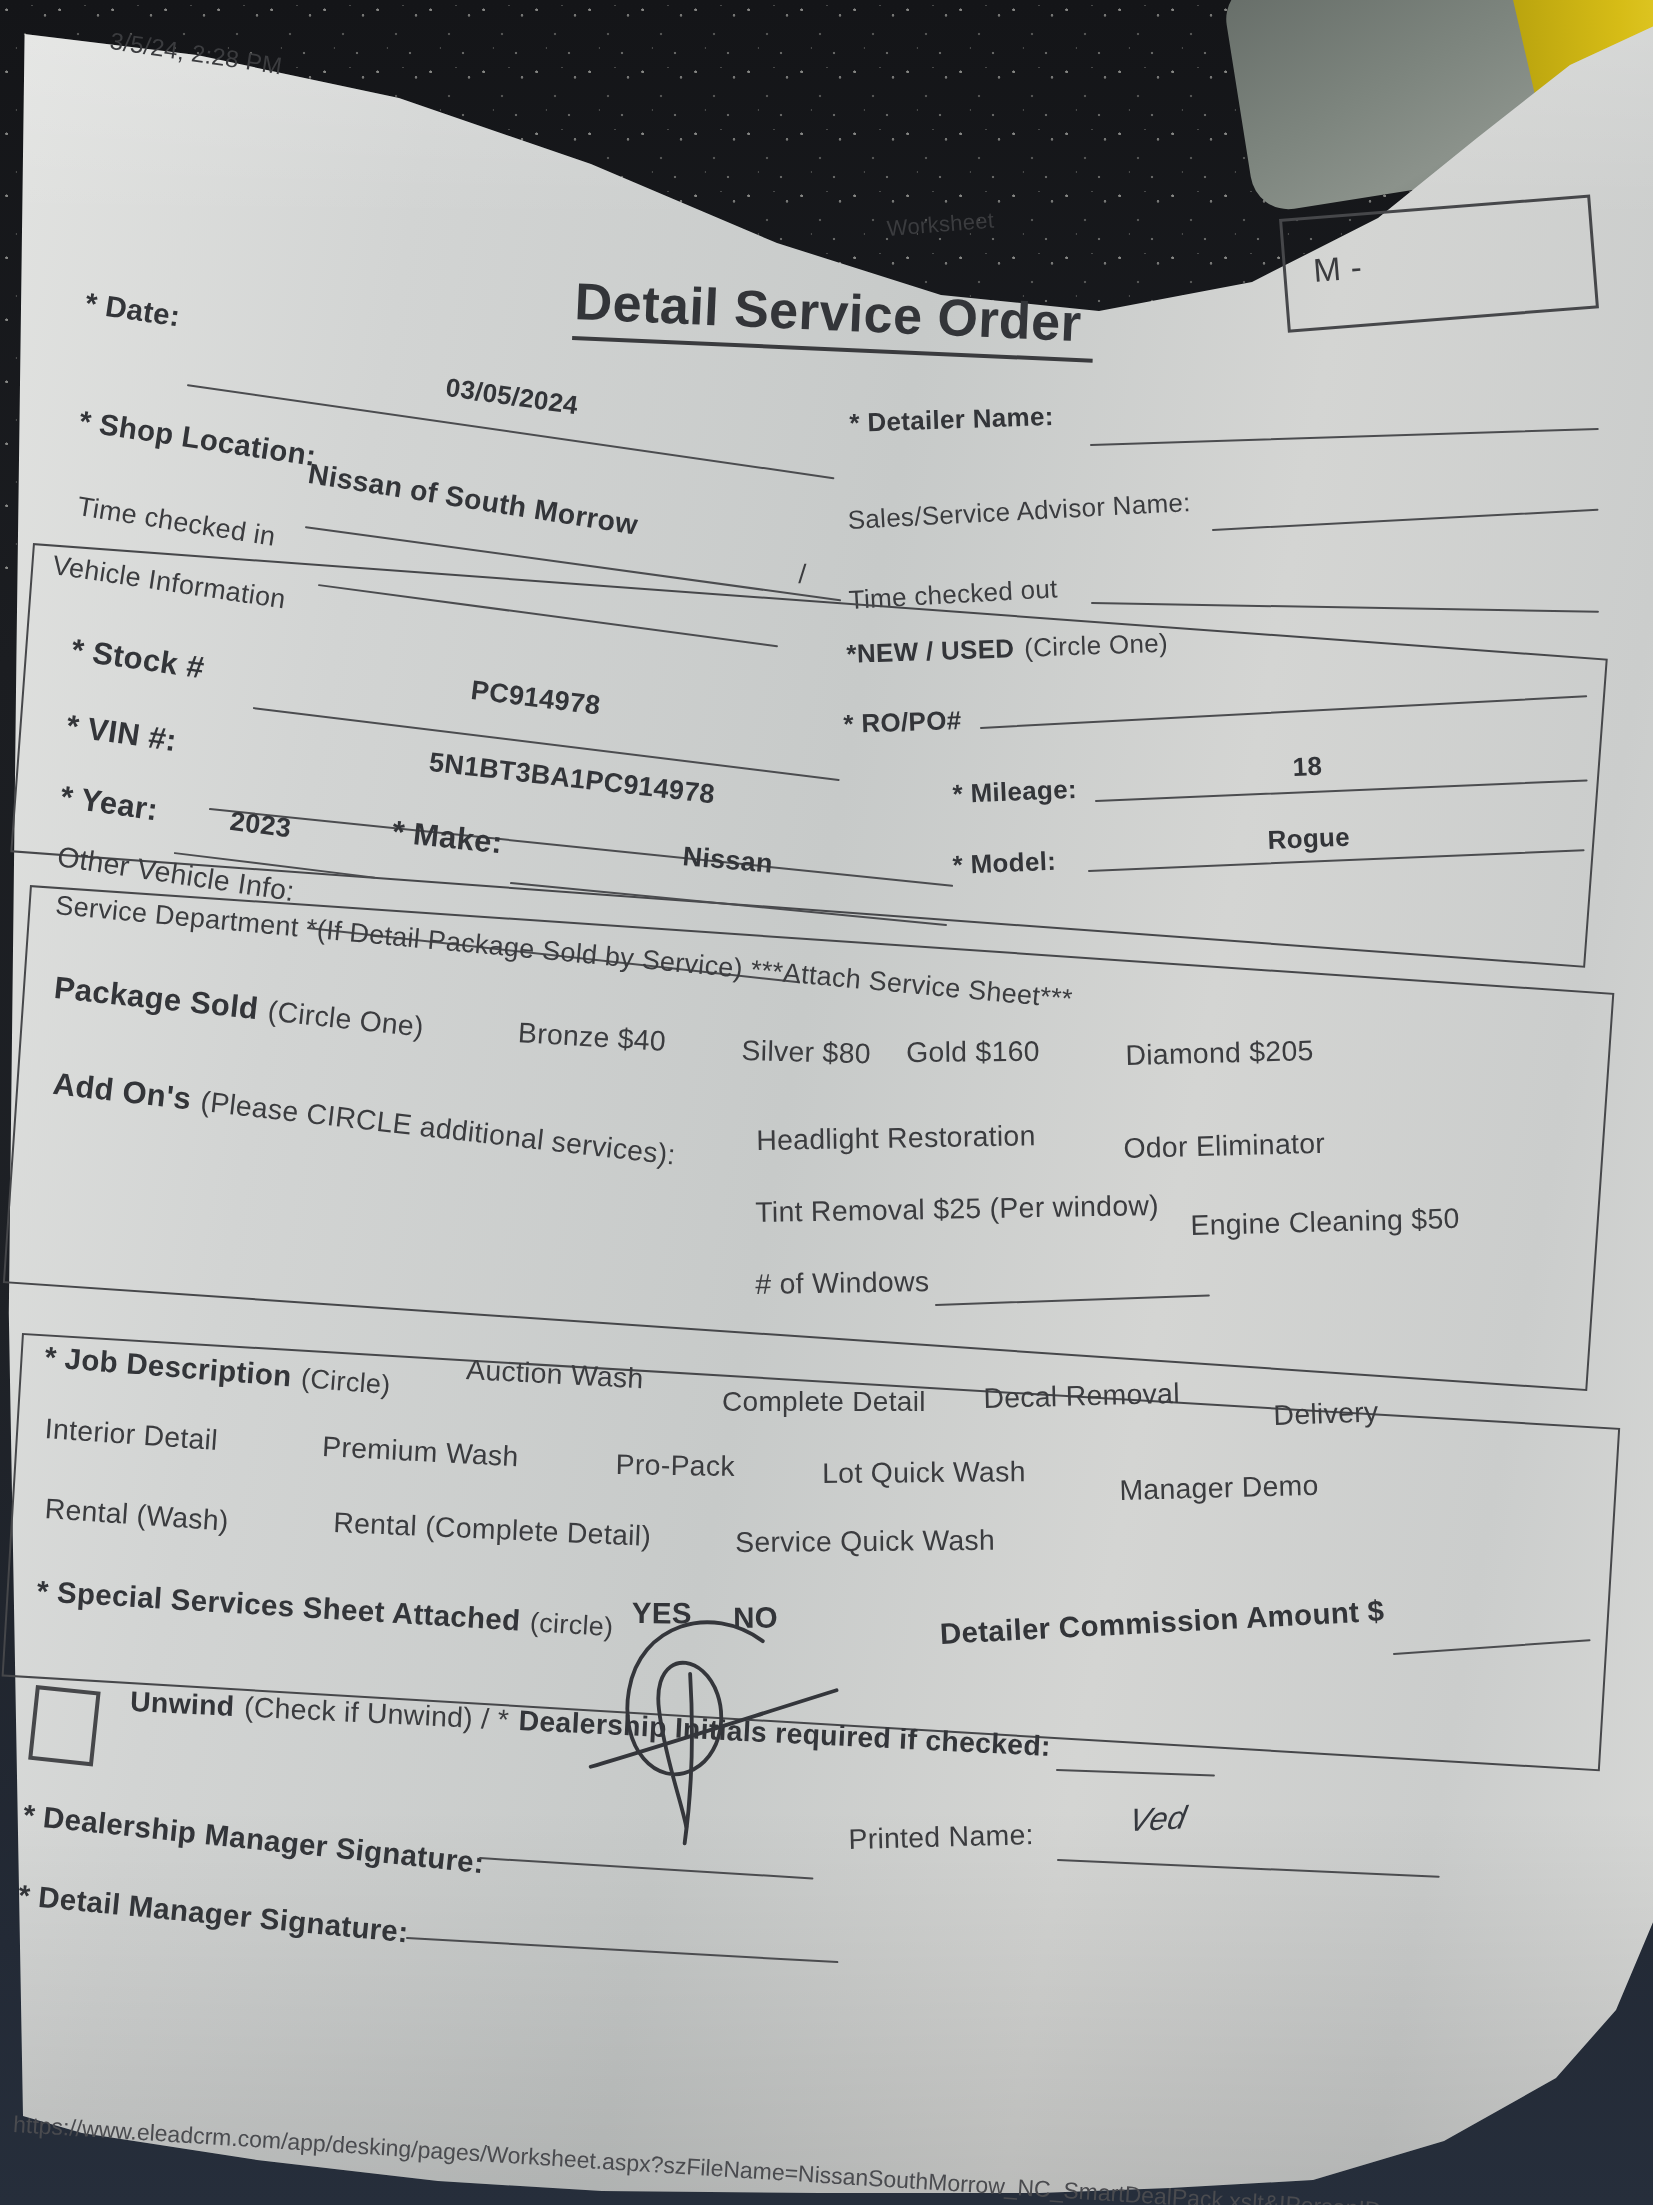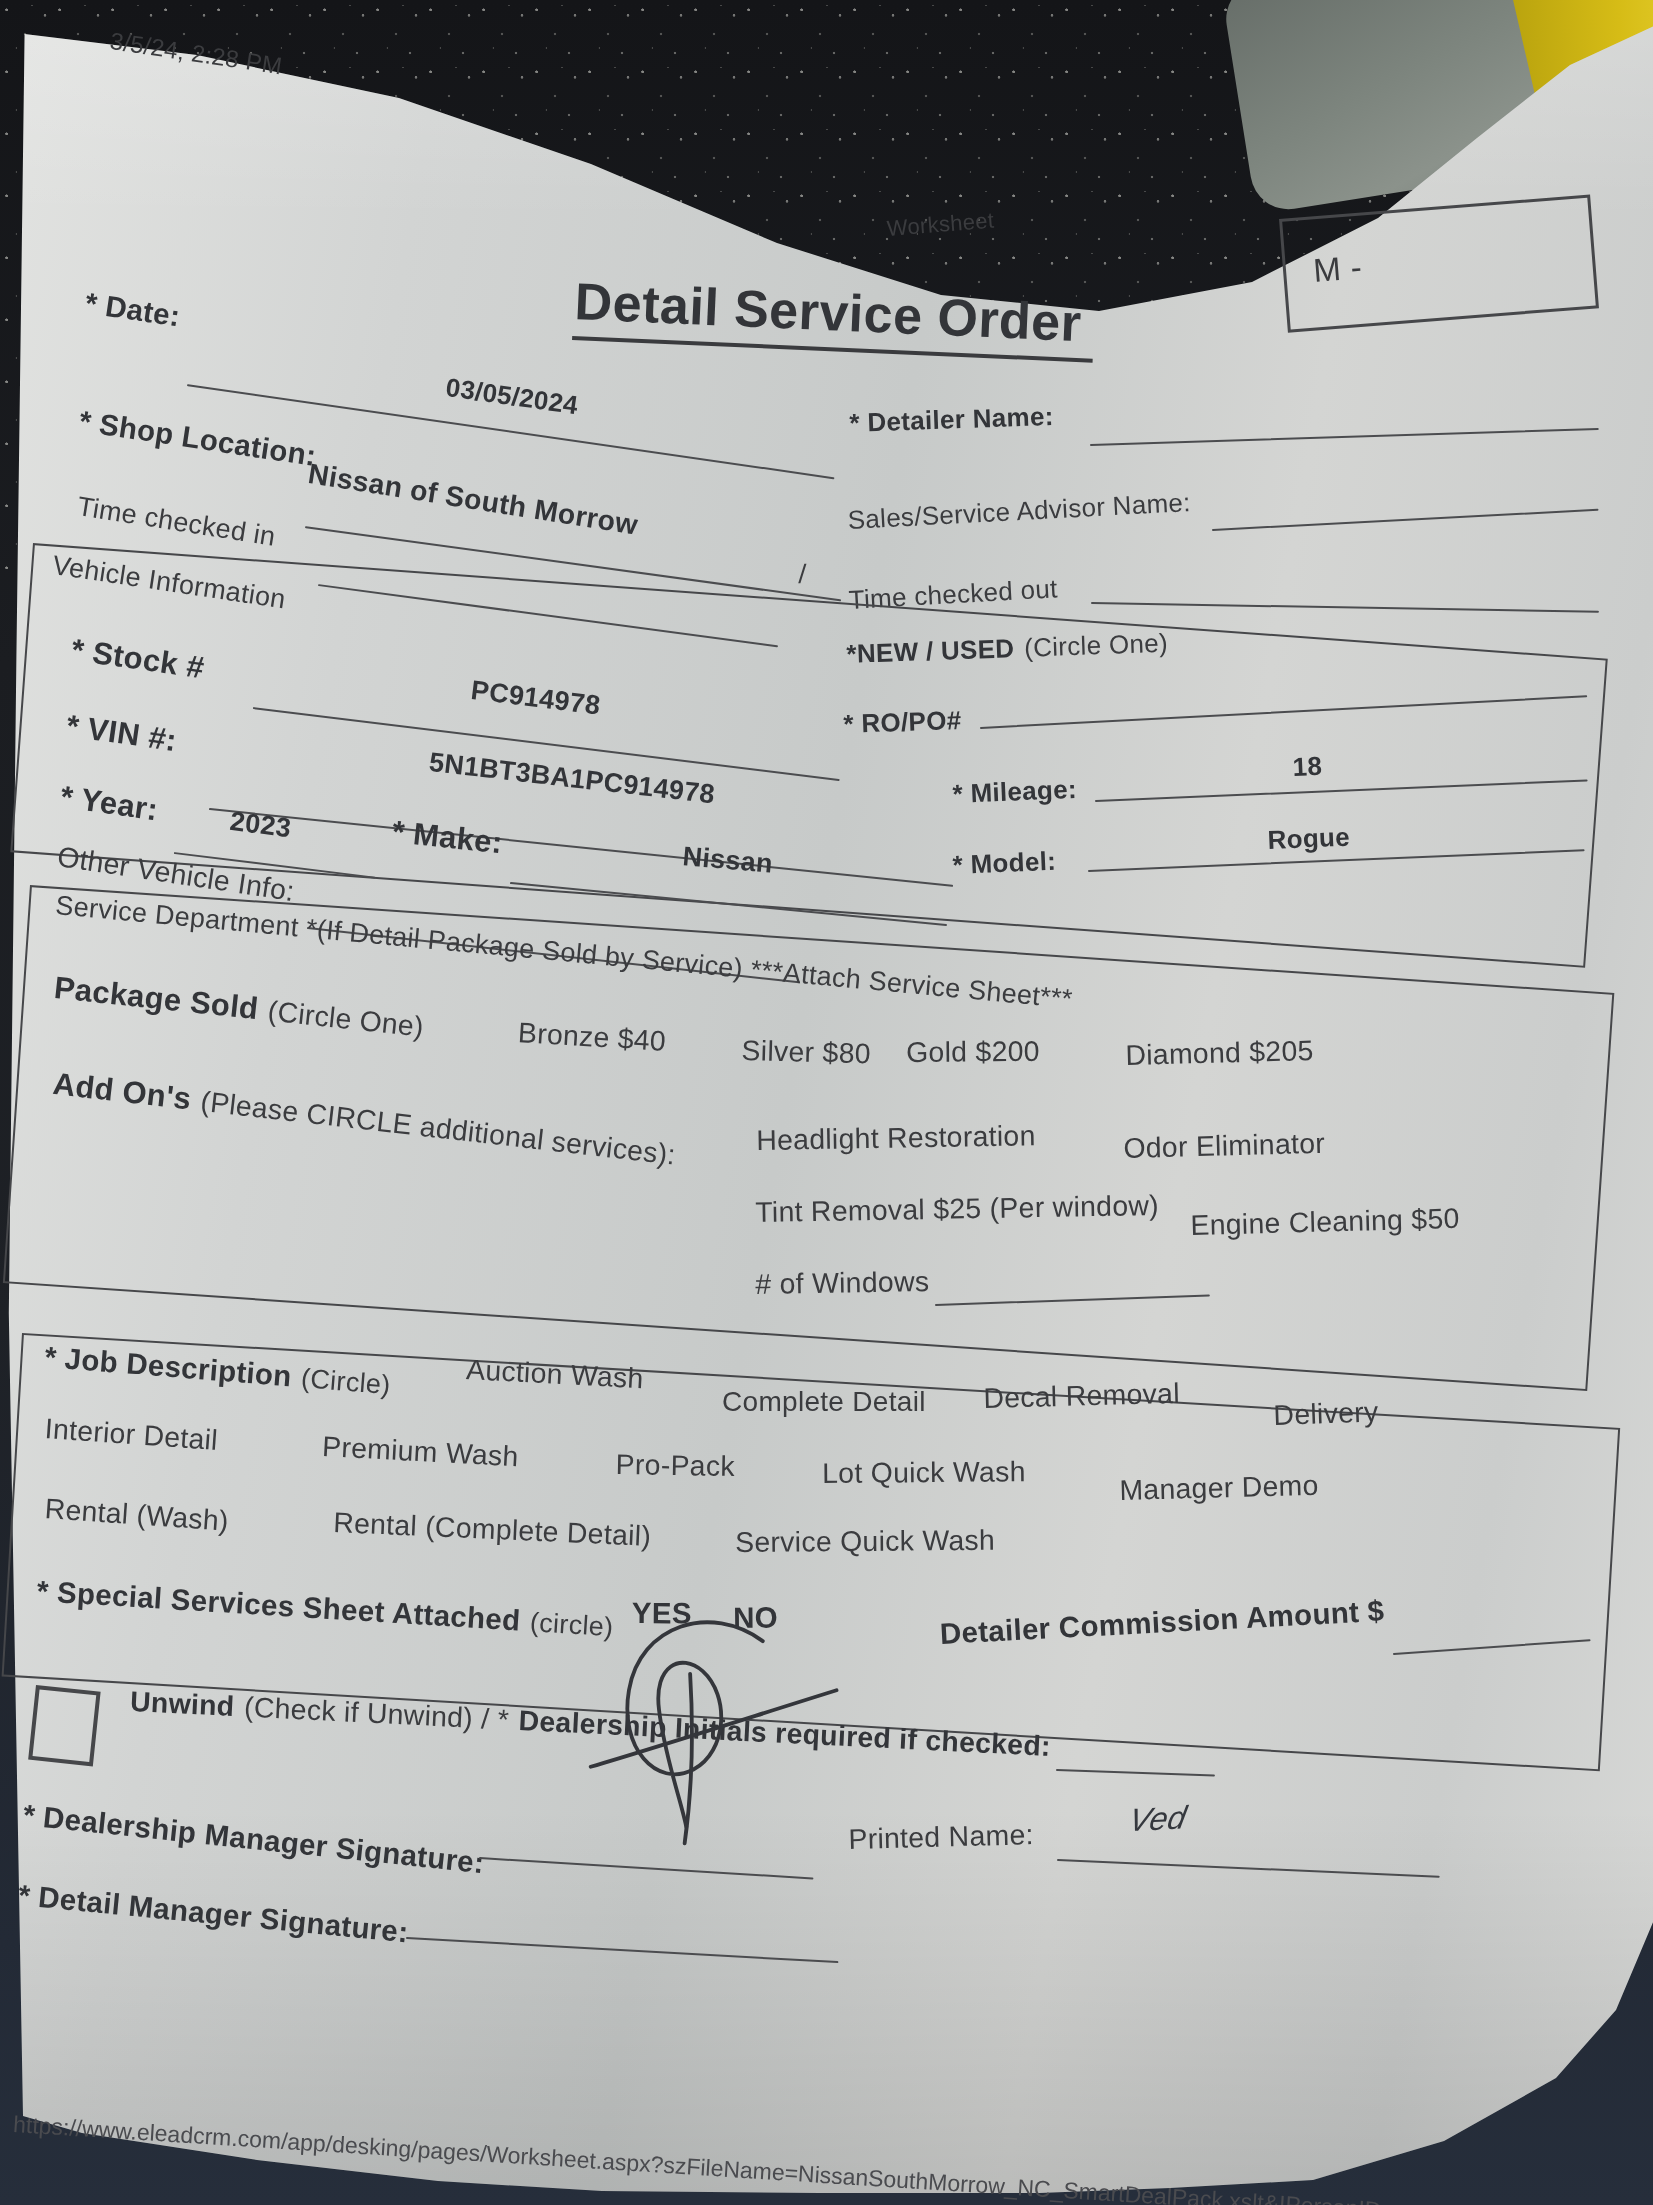--- a/index.html
+++ b/index.html
@@ -120,21 +120,21 @@
   <div class="fl" style="left:307px;top:927px;width:496px;transform:rotate(6.3deg);"></div>
 
   <div class="bx" style="left:29.5px;top:885px;width:1584px;height:395px;transform:rotate(3.9deg);"></div>
   <div class="t" style="left:57px;top:890px;font-size:27px;transform:rotate(5.3deg);">Service Department *(If Detail Package Sold by Service) ***Attach Service Sheet***</div>
 
   <div class="t" style="left:56px;top:971px;font-size:31px;transform:rotate(6deg);">
     <span class="b">Package Sold</span><span class="gap note" style="font-size:28.4px;">(Circle One)</span>
   </div>
   <div class="t" style="left:519px;top:1017px;font-size:28.4px;transform:rotate(3.5deg);">Bronze $40</div>
   <div class="t" style="left:742px;top:1035px;font-size:28.4px;transform:rotate(1.5deg);">Silver $80</div>
-  <div class="t" style="left:906px;top:1037px;font-size:28.4px;transform:rotate(-0.5deg);">Gold $200</div>
+  <div class="t" style="left:906px;top:1037px;font-size:28.4px;transform:rotate(-0.5deg);">Gold $160</div>
   <div class="t" style="left:1125px;top:1040px;font-size:28.4px;transform:rotate(-1.5deg);">Diamond $205</div>
 
   <div class="t" style="left:55px;top:1067px;font-size:31px;transform:rotate(6.5deg);">
     <span class="b">Add On's</span><span class="gap note" style="font-size:28.4px;">(Please CIRCLE additional services):</span>
   </div>
   <div class="t" style="left:756px;top:1125px;font-size:28.4px;transform:rotate(-1deg);">Headlight Restoration</div>
   <div class="t" style="left:1123px;top:1133px;font-size:28.4px;transform:rotate(-1.5deg);">Odor Eliminator</div>
   <div class="t" style="left:755px;top:1197px;font-size:28.4px;transform:rotate(-1deg);">Tint Removal $25 (Per window)</div>
   <div class="t" style="left:1190px;top:1210px;font-size:28.4px;transform:rotate(-1.5deg);">Engine Cleaning $50</div>
 

